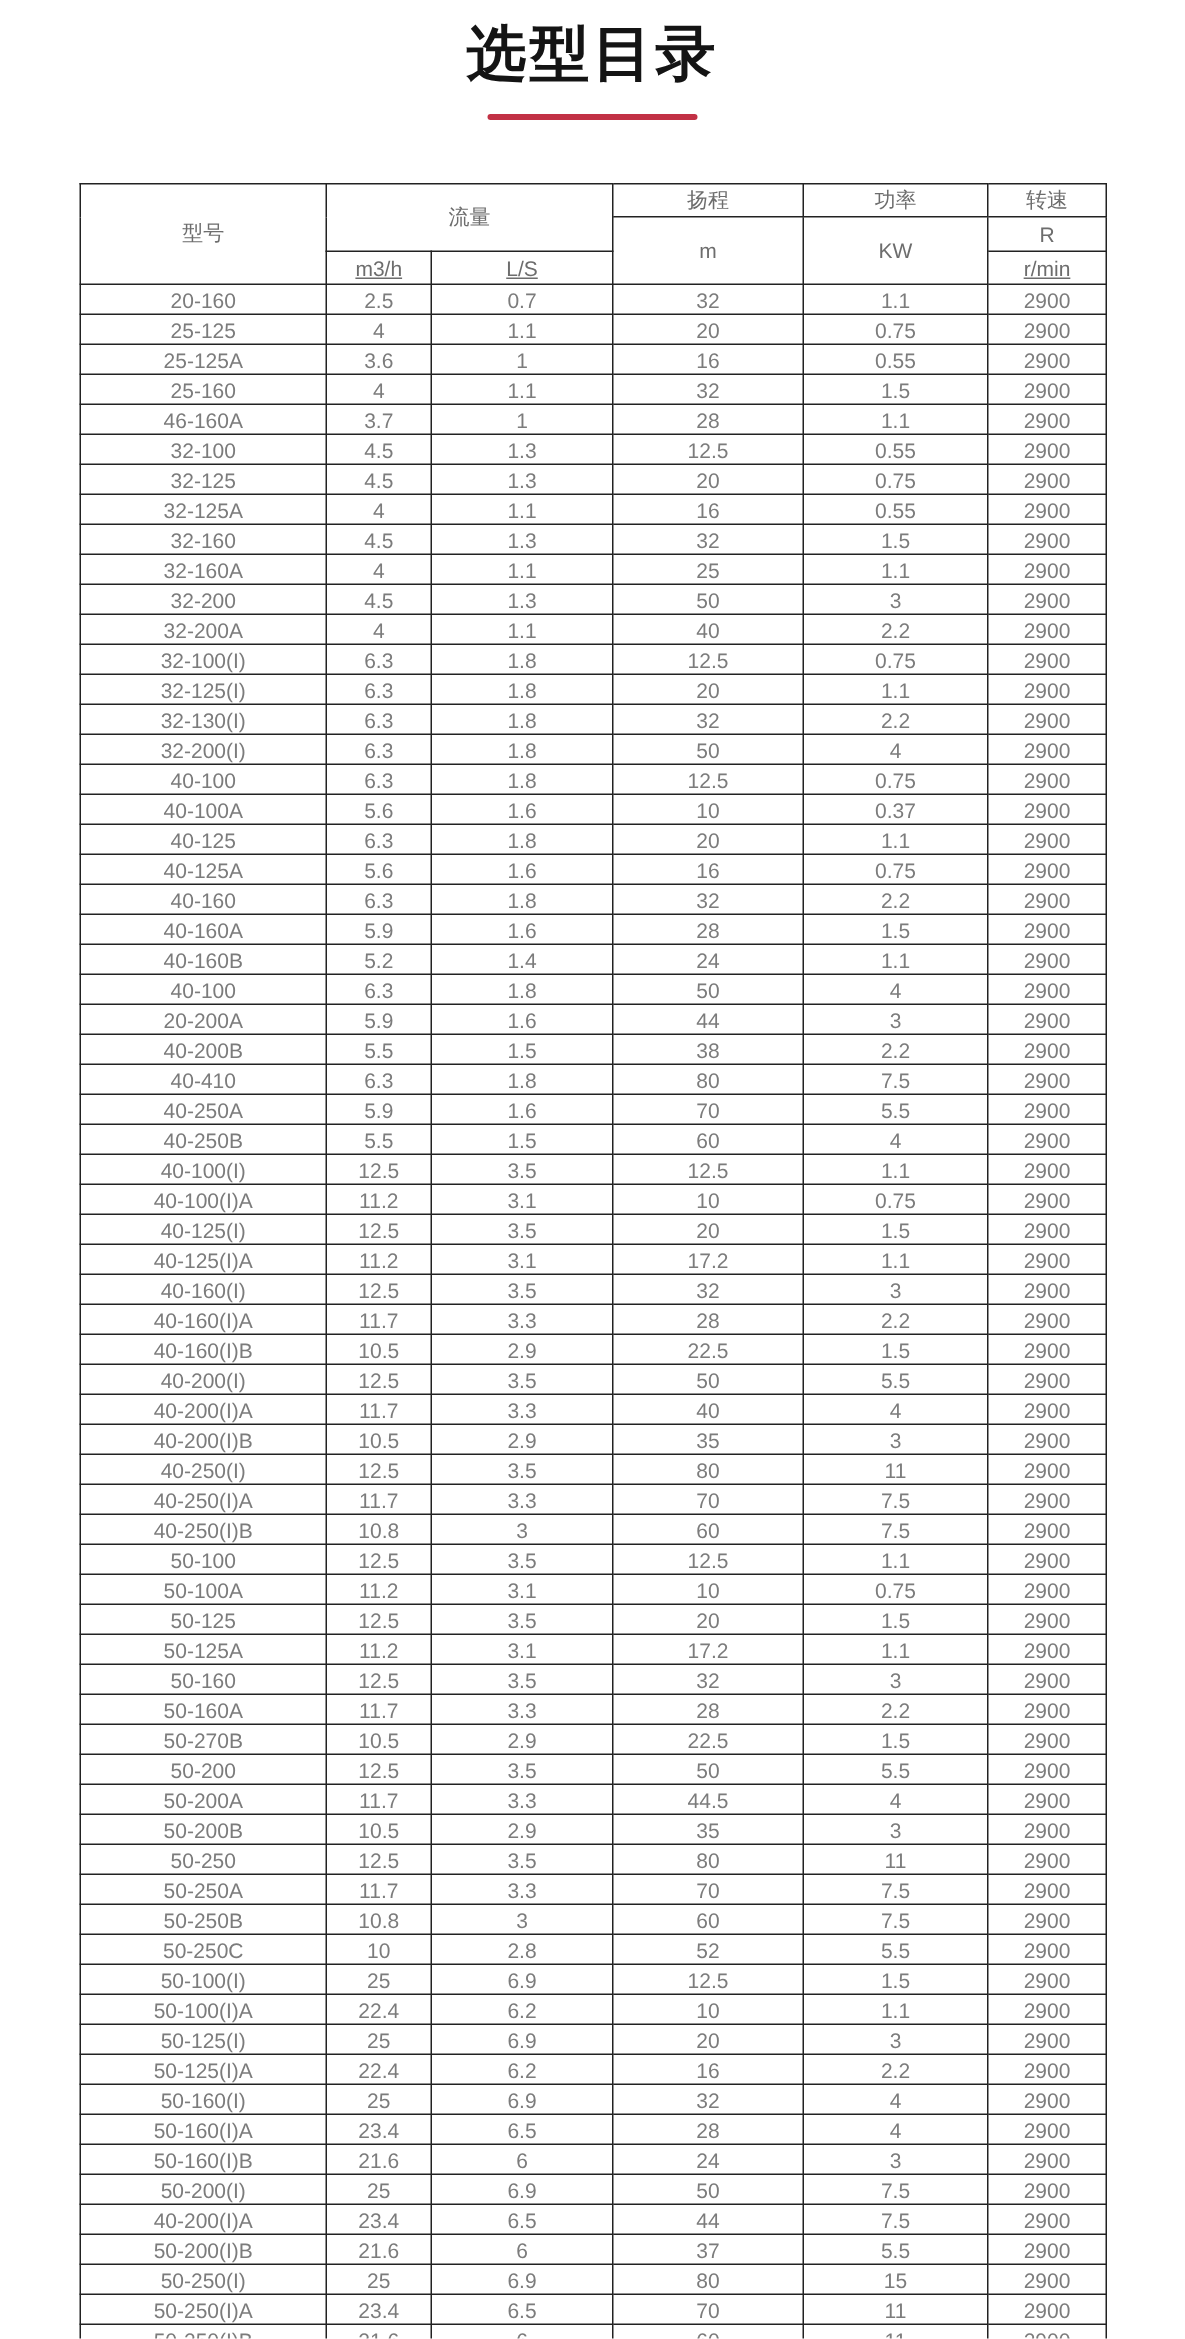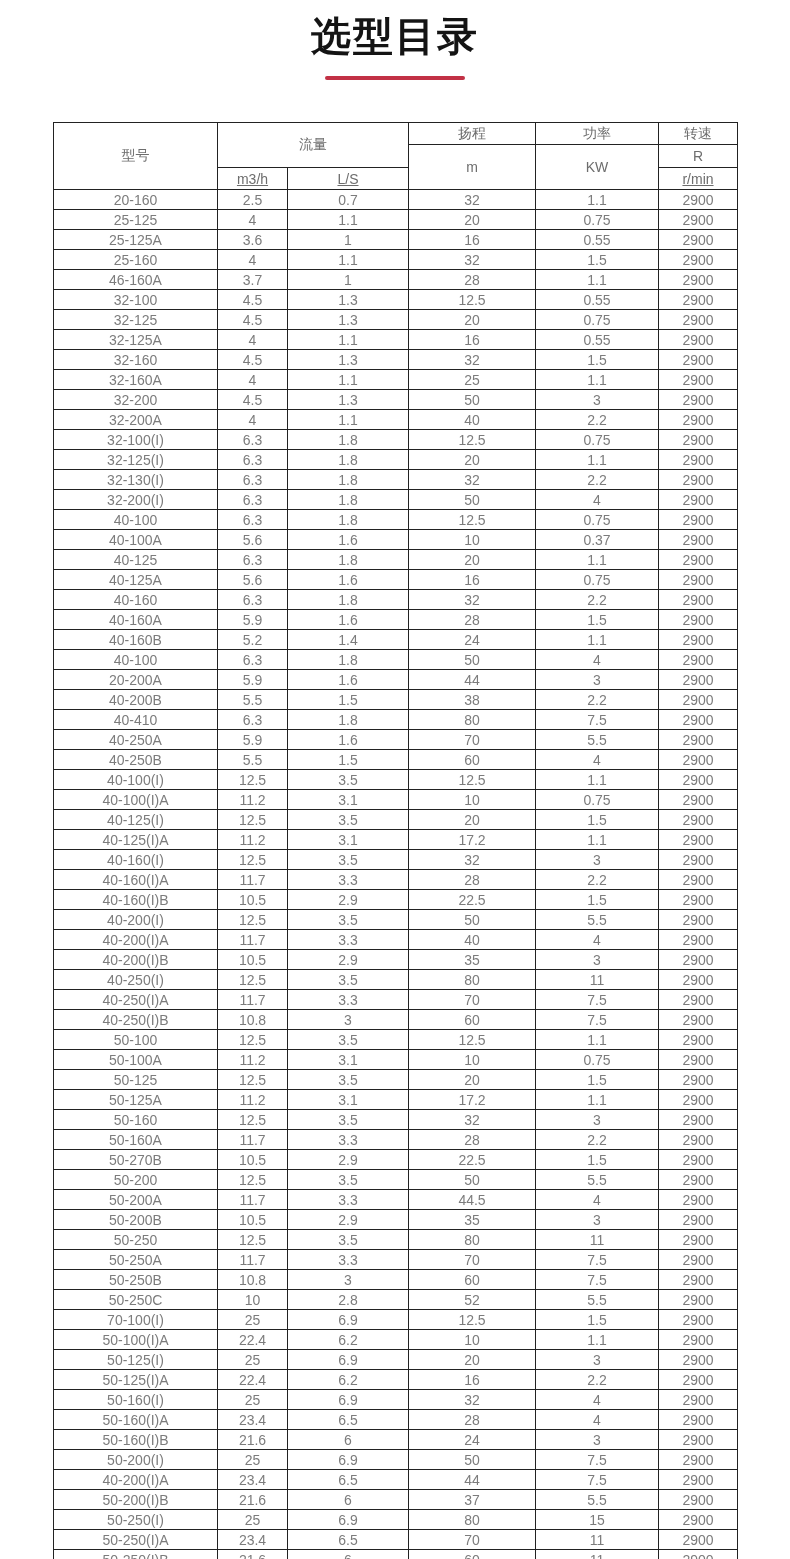--- a/index.html
+++ b/index.html
@@ -540,21 +540,21 @@
       </tr>
       <tr>
         <td>50-250C</td>
         <td>10</td>
         <td>2.8</td>
         <td>52</td>
         <td>5.5</td>
         <td>2900</td>
       </tr>
       <tr>
-        <td>70-100(I)</td>
+        <td>50-100(I)</td>
         <td>25</td>
         <td>6.9</td>
         <td>12.5</td>
         <td>1.5</td>
         <td>2900</td>
       </tr>
       <tr>
         <td>50-100(I)A</td>
         <td>22.4</td>
         <td>6.2</td>

